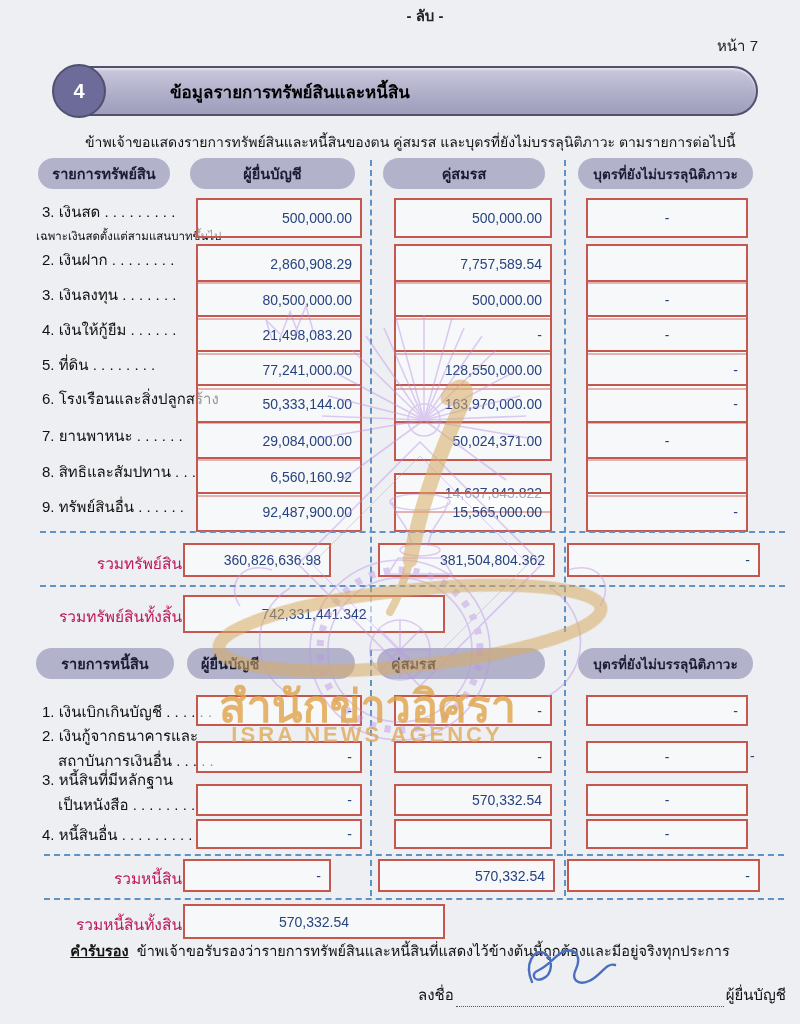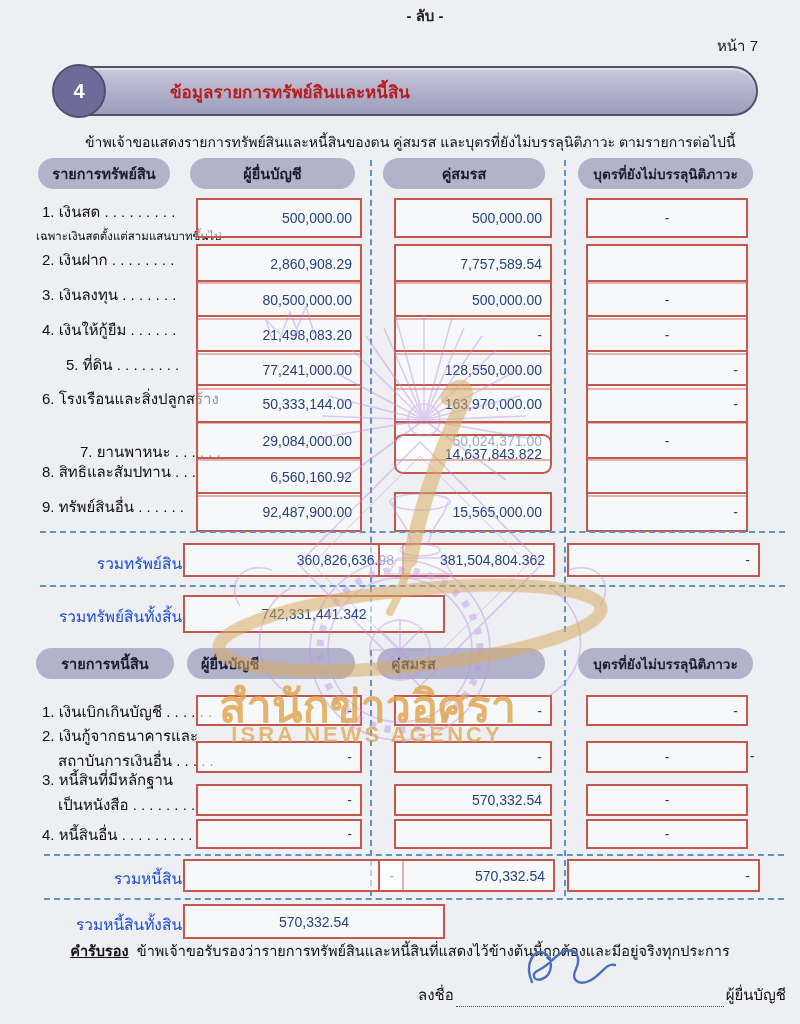--- a/index.html
+++ b/index.html
@@ -20,47 +20,47 @@
     background:linear-gradient(#c9c8dc,#aeadc8 60%,#9e9dbb);
     border:2.5px solid #50506f;border-radius:26px;
     box-shadow:inset 0 2px 2px rgba(255,255,255,.5);
   }
   .banner-circle{
     left:52px;top:64px;width:50px;height:50px;border-radius:50%;
     background:#6c6b9a;border:2.5px solid #50506f;
     color:#fff;font-size:20px;font-weight:bold;
     display:flex;align-items:center;justify-content:center;z-index:2;
   }
-  .banner-title{left:170px;top:78px;font-size:17px;font-weight:bold;color:#b91c1c;}
+  .banner-title{left:170px;top:78px;font-size:17px;font-weight:bold;color:#000000;}
   .intro{top:131px;left:85px;font-size:14px;color:#111;}
   
   .pill{
     height:31px;background:#b3b2cb;border-radius:16px;
     display:flex;align-items:center;justify-content:center;
     font-size:14.5px;font-weight:bold;color:#1b1b33;white-space:nowrap;
   }
   .pill.left{justify-content:flex-start;padding-left:14px;box-sizing:border-box;}
   
   .box{
     height:40px;border:2px solid #c4574e;background:rgba(255,255,255,.55);
     display:flex;align-items:center;font-size:14px;color:#27437e;box-sizing:border-box;
   }
   .box.r{justify-content:flex-end;padding-right:8px;}
   .box.c{justify-content:center;}
   .c1{left:196px;width:166px;}
   .c2{left:394px;width:158px;}
   .c3{left:586px;width:162px;}
-  .t1{left:183px;width:221px;}
+  .t1{left:183px;width:148px;}
   .t2{left:378px;width:177px;}
   .t3{left:567px;width:193px;}
   .grandbox{left:183px;width:262px;}
   .lbl{left:42px;font-size:15px;color:#111;white-space:nowrap;}
   .lbl2{left:58px;font-size:15px;color:#111;white-space:nowrap;}
   .note{left:36px;top:227px;font-size:11.5px;color:#111;}
-  .tlabel{left:40px;width:142px;text-align:right;font-size:15.5px;color:#1d4ed8;white-space:nowrap;}
+  .tlabel{left:40px;width:142px;text-align:right;font-size:15.5px;color:#be185d;white-space:nowrap;}
   .hdash{border-top:2px dashed #5e93c5;height:0;}
   .vdash{border-left:2px dashed #5e93c5;width:0;}
   .stray{font-size:14px;color:#27437e;}
   .cert{top:939px;left:0;width:100%;text-align:center;font-size:14.5px;color:#111;}
   .cert b{text-decoration:underline;}
   .signrow{top:983px;left:418px;display:flex;align-items:flex-end;font-size:15px;color:#111;}
   .sigdots{width:268px;border-bottom:1.5px dotted #555;height:14px;margin:0 2px;}
   
   .wm{pointer-events:none;z-index:50;}
   .wm-thai{left:210px;top:670px;width:315px;text-align:center;font-size:45px;font-weight:bold;color:rgba(222,162,74,.8);white-space:nowrap;}
@@ -81,59 +81,59 @@
   <div class="abs intro">ข้าพเจ้าขอแสดงรายการทรัพย์สินและหนี้สินของตน  คู่สมรส  และบุตรที่ยังไม่บรรลุนิติภาวะ  ตามรายการต่อไปนี้</div>
 
   <div class="abs pill" style="left:38px;top:158px;width:132px;">รายการทรัพย์สิน</div>
   <div class="abs pill" style="left:190px;top:158px;width:165px;">ผู้ยื่นบัญชี</div>
   <div class="abs pill" style="left:383px;top:158px;width:162px;">คู่สมรส</div>
   <div class="abs pill" style="left:578px;top:158px;width:175px;font-size:13.5px;">บุตรที่ยังไม่บรรลุนิติภาวะ</div>
 
   <div class="abs vdash" style="left:370px;top:160px;height:472px;"></div>
   <div class="abs vdash" style="left:564px;top:160px;height:472px;"></div>
 
-  <div class="abs lbl" style="top:200px;">1. เงินสด  .  .  .  .  .  .  .  .  .</div>
+  <div class="abs lbl" style="top:200px;">3. เงินสด  .  .  .  .  .  .  .  .  .</div>
   <div class="abs note">เฉพาะเงินสดตั้งแต่สามแสนบาทขึ้นไป</div>
   <div class="abs box c1 r" style="top:198px;">500,000.00</div>
   <div class="abs box c2 r" style="top:198px;">500,000.00</div>
   <div class="abs box c3 c" style="top:198px;">-</div>
 
   <div class="abs lbl" style="top:248px;">2. เงินฝาก  .  .  .  .  .  .  .  .</div>
   <div class="abs box c1 r" style="top:244px;">2,860,908.29</div>
   <div class="abs box c2 r" style="top:244px;">7,757,589.54</div>
   <div class="abs box c3 c" style="top:244px;"></div>
 
   <div class="abs lbl" style="top:283px;">3.  เงินลงทุน  .  .  .  .  .  .  .</div>
   <div class="abs box c1 r" style="top:280px;">80,500,000.00</div>
   <div class="abs box c2 r" style="top:280px;">500,000.00</div>
   <div class="abs box c3 c" style="top:280px;">-</div>
 
   <div class="abs lbl" style="top:318px;">4.  เงินให้กู้ยืม  .  .  .  .  .  .</div>
   <div class="abs box c1 r" style="top:315px;">21,498,083.20</div>
   <div class="abs box c2 r" style="top:315px;">-</div>
   <div class="abs box c3 c" style="top:315px;">-</div>
 
-  <div class="abs lbl" style="top:353px;margin-left:24px;">5.  ที่ดิน  .  .  .  .  .  .  .  .</div>
+  <div class="abs lbl" style="top:353px;">5.  ที่ดิน  .  .  .  .  .  .  .  .</div>
   <div class="abs box c1 r" style="top:350px;">77,241,000.00</div>
   <div class="abs box c2 r" style="top:350px;">128,550,000.00</div>
   <div class="abs box c3 r" style="top:350px;">-</div>
 
   <div class="abs lbl" style="top:387px;">6.  โรงเรือนและสิ่งปลูกสร้าง</div>
   <div class="abs box c1 r" style="top:384px;">50,333,144.00</div>
   <div class="abs box c2 r" style="top:384px;">163,970,000.00</div>
   <div class="abs box c3 r" style="top:384px;">-</div>
 
-  <div class="abs lbl" style="top:440px;margin-left:38px;">7.  ยานพาหนะ  .  .  .  .  .  .</div>
+  <div class="abs lbl" style="top:424px;">7.  ยานพาหนะ  .  .  .  .  .  .</div>
   <div class="abs box c1 r" style="top:421px;">29,084,000.00</div>
   <div class="abs box c2 r" style="top:421px;">50,024,371.00</div>
   <div class="abs box c3 c" style="top:421px;">-</div>
 
   <div class="abs lbl" style="top:460px;">8.  สิทธิและสัมปทาน  .  .  .</div>
   <div class="abs box c1 r" style="top:457px;">6,560,160.92</div>
-  <div class="abs box c2 r" style="top:434px;border-radius:9px;">14,637,843.822</div>
+  <div class="abs box c2 r" style="top:473px;">14,637,843.822</div>
   <div class="abs box c3 c" style="top:457px;"></div>
 
   <div class="abs lbl" style="top:495px;">9.  ทรัพย์สินอื่น  .  .  .  .  .  .</div>
   <div class="abs box c1 r" style="top:492px;">92,487,900.00</div>
   <div class="abs box c2 r" style="top:492px;">15,565,000.00</div>
   <div class="abs box c3 r" style="top:492px;">-</div>
 
   <div class="abs hdash" style="left:40px;top:531px;width:745px;"></div>
 
   <div class="abs tlabel" style="top:551px;">รวมทรัพย์สิน</div>

